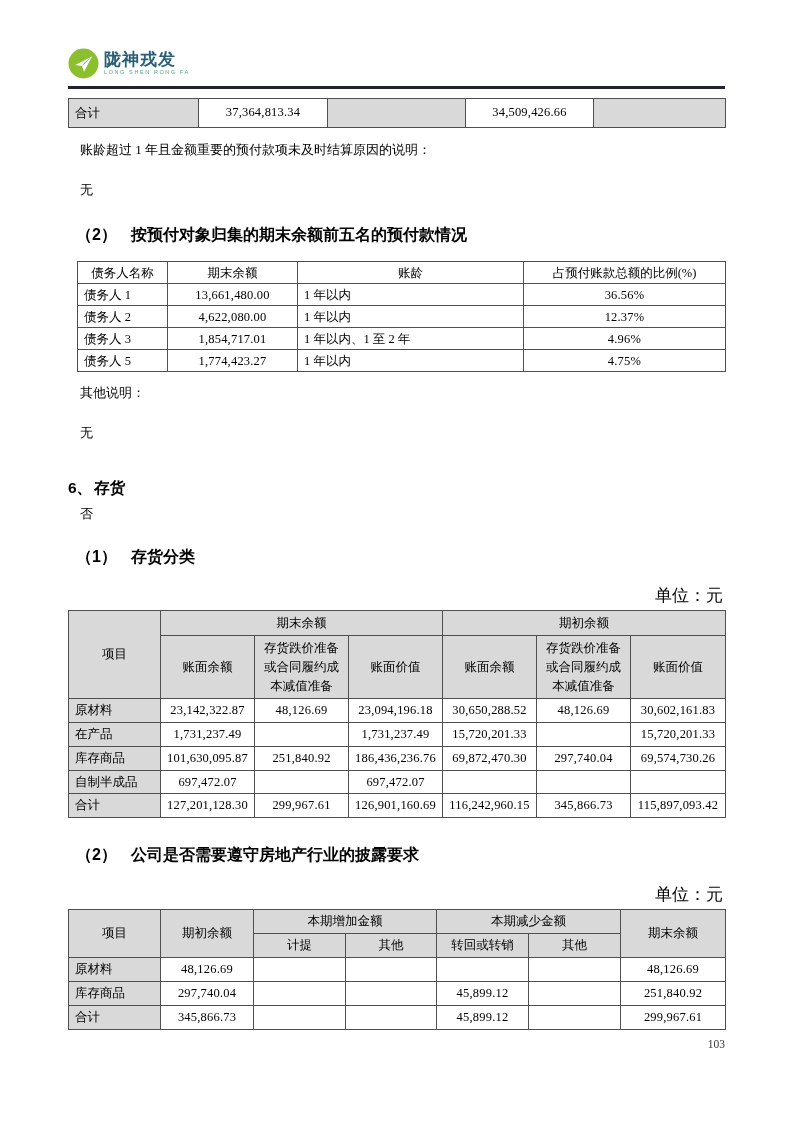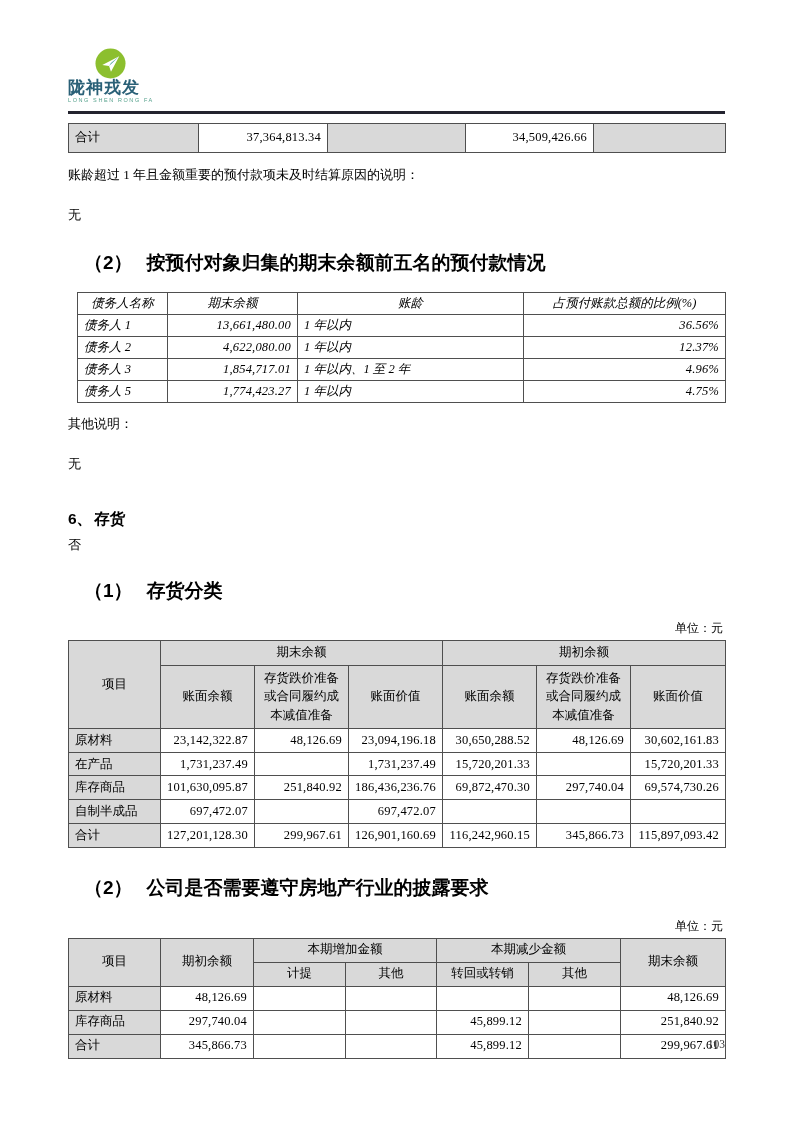--- a/index.html
+++ b/index.html
@@ -4,48 +4,48 @@
 <style>
   html,body{margin:0;padding:0;background:#ffffff;}
   .page{
     position:relative;width:793px;height:1122px;background:#fff;overflow:hidden;
     font-family:"Liberation Serif","DejaVu Serif",serif;color:#000;
   }
   .content{position:absolute;left:68px;top:0;width:657px;}
   
   .hdr{display:flex;justify-content:space-between;align-items:flex-end;
        margin-top:48px;padding-bottom:7px;border-bottom:3px solid #23232e;}
-  .logo{display:flex;align-items:center;flex-direction:column;}
+  .logo{display:flex;align-items:center;gap:5px;}
   .logo-circle{width:31px;height:31px;flex:0 0 auto;}
   .logo-txt{display:flex;flex-direction:column;line-height:1;}
   .logo-cn{font-family:"Liberation Sans",sans-serif;font-weight:bold;font-size:17px;
            color:#2a6077;letter-spacing:1px;}
   .logo-en{font-family:"Liberation Sans",sans-serif;font-size:5.5px;color:#55a18c;
            letter-spacing:1.6px;margin-top:2px;}
   .hdr-title{font-size:13.5px;letter-spacing:0.3px;}
   
-  .para{font-size:13px;margin:0;}
-  .h-sub{font-family:"Liberation Sans",sans-serif;font-weight:bold;font-size:19px;margin:16px;}
+  .para{font-size:13px;margin:12px;}
+  .h-sub{font-family:"Liberation Sans",sans-serif;font-weight:bold;font-size:16px;margin:8px;}
   .h-main{font-family:"Liberation Sans",sans-serif;font-weight:bold;font-size:15.5px;margin:0;}
   .h-num{margin-right:14px;}
   .h-num-tight{margin-right:2px;}
-  .unit{font-size:12px;text-align:right;margin:0 2px 3px 0;}
+  .unit{font-size:17px;text-align:right;margin:0 2px 3px 0;}
   
   table{border-collapse:collapse;table-layout:fixed;width:657px;}
   td{border:1px solid #4f4f4f;font-size:12.5px;padding:2px 6px;vertical-align:middle;
      overflow:hidden;}
   .gray{background:#d9d9d9;}
-  .num{text-align:right;word-break:break-all;line-height:1.55;letter-spacing:0.2px;}
+  .num{text-align:center;word-break:break-all;line-height:1.55;letter-spacing:0.2px;}
   .ctr{text-align:center;}
   .lft{text-align:left;}
   
   .t-carry td{height:22px;padding:3px 6px;}
   
   .t-debt{width:648px;margin-left:9px;}
-  .t-debt td{height:17px;padding:2px 6px;line-height:16px;font-style:italic;}
+  .t-debt td{height:17px;padding:2px 6px;line-height:16px;}
   
   .t-cls td{line-height:1.5;}
   .t-cls .hd1 td{height:20px;}
   .t-cls .subhd td{padding:3px 5px;}
   
   .t-prov td{height:19px;line-height:1.4;}
   .pgnum{position:absolute;top:1038px;right:68px;font-size:11.5px;color:#333;}
 </style>
 </head>
 <body>

